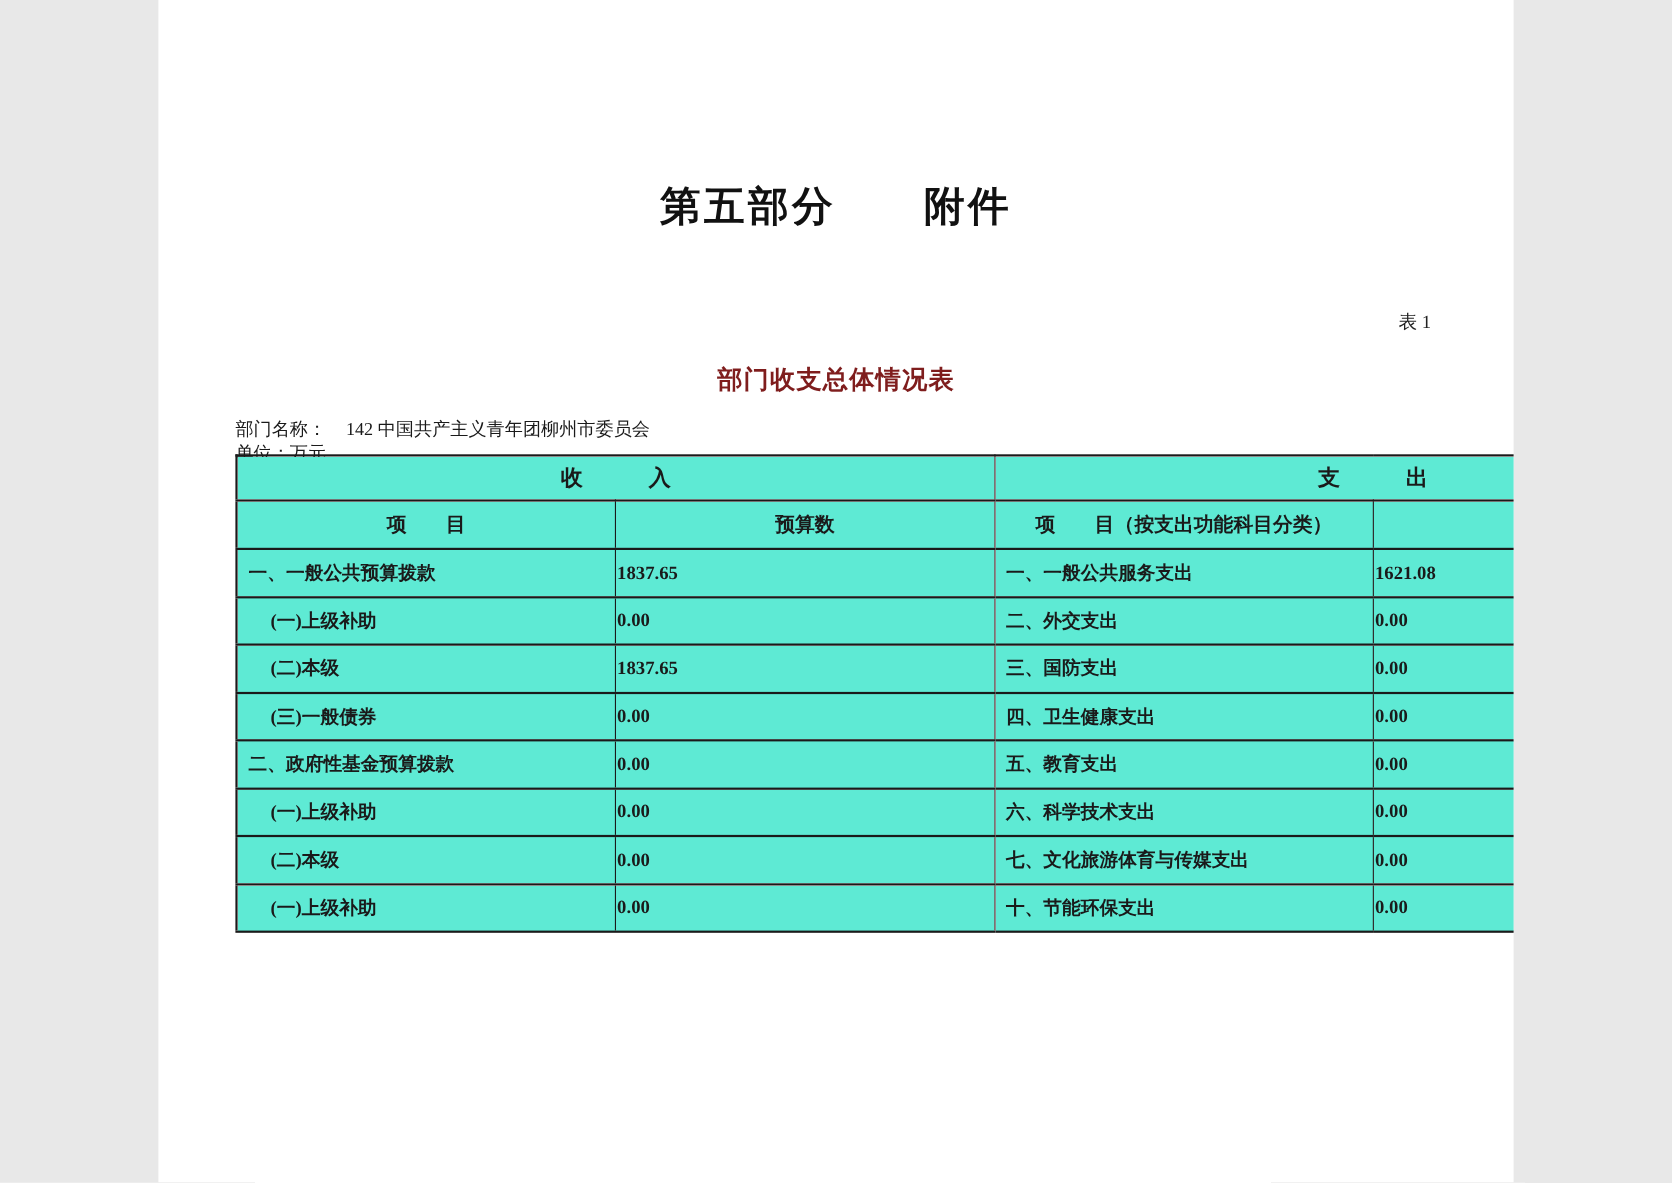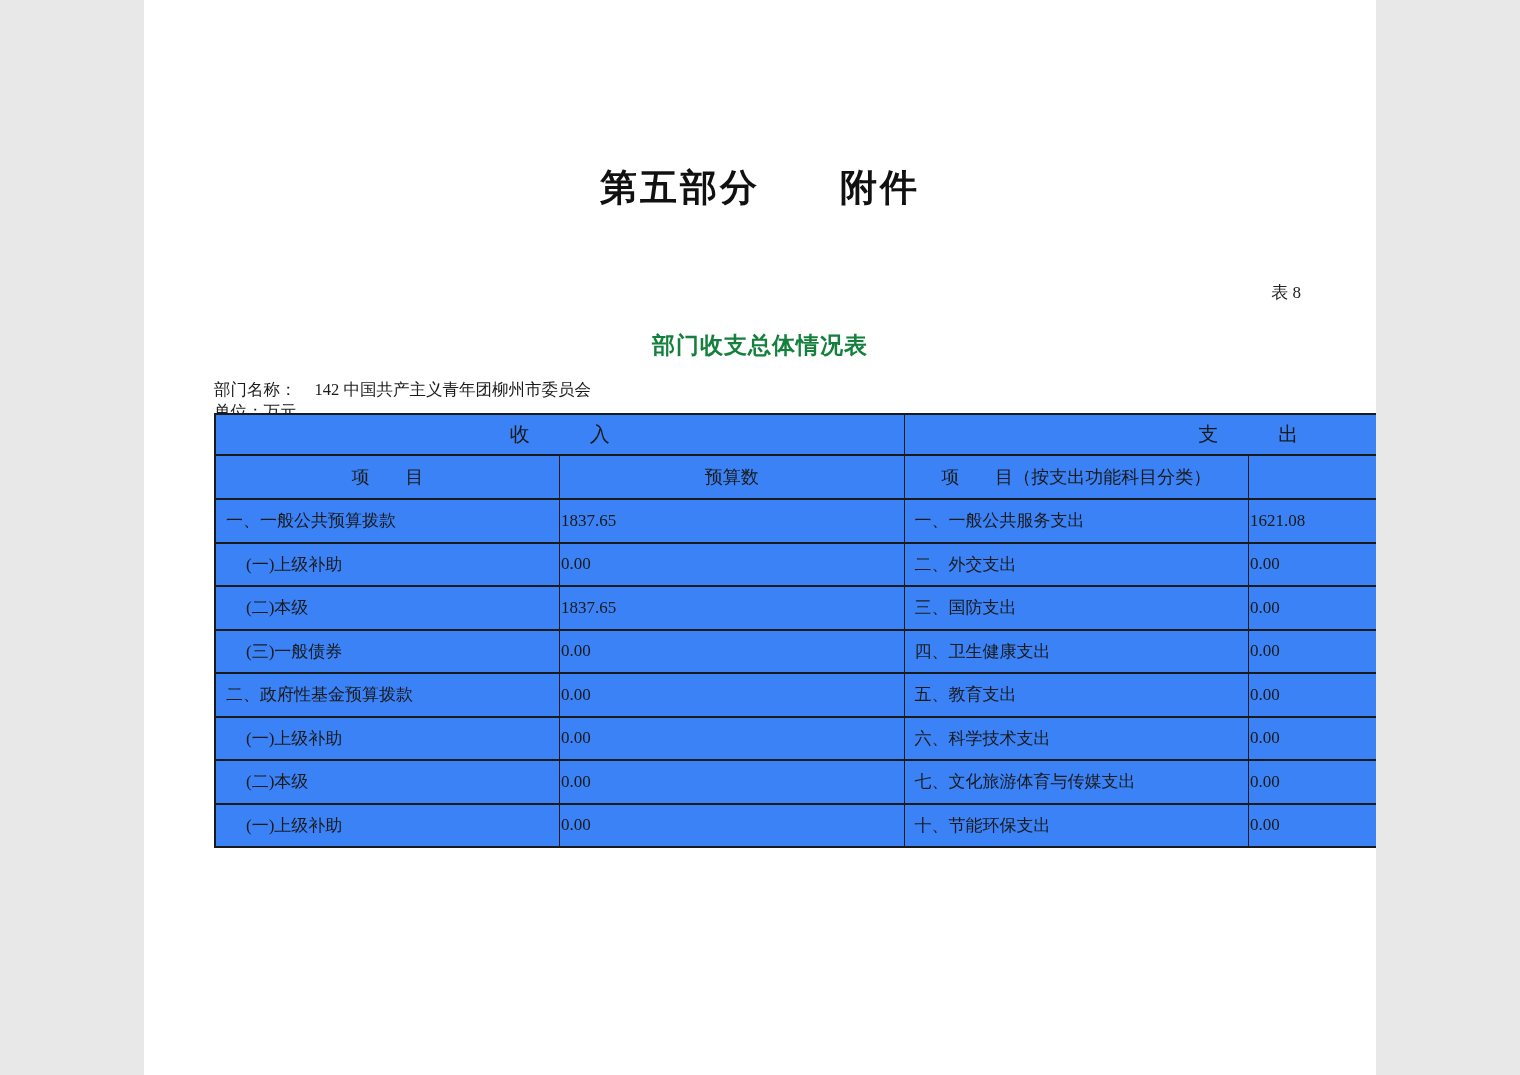--- a/index.html
+++ b/index.html
@@ -36,21 +36,21 @@
   .table-title {
     position: absolute;
     top: 330px;
     left: 0;
     width: 100%;
     text-align: center;
     font-family: "Liberation Sans", "DejaVu Sans", sans-serif;
     font-weight: bold;
     font-size: 23px;
     letter-spacing: 1px;
-    color: #15803d;
+    color: #7f1d1d;
   }
   .meta-row {
     position: absolute;
     top: 379px;
     left: 70px;
     width: 1380px;
     display: flex;
     justify-content: space-between;
     align-items: baseline;
     font-size: 16.5px;
@@ -62,22 +62,22 @@
     position: absolute;
     top: 413px;
     left: 70px;
     width: 1380px;
     border-collapse: collapse;
     table-layout: fixed;
   }
   .budget-table col { width: 25%; }
   .budget-table th, .budget-table td {
     border: 1.5px solid #1a1a1a;
-    background: #3b82f6;
-    font-weight: normal;
+    background: #5eead4;
+    font-weight: bold;
     overflow: hidden;
     white-space: nowrap;
   }
   .budget-table thead tr.group-row th {
     height: 37px;
     font-size: 20px;
     text-align: center;
     border-bottom-width: 2px;
   }
   .budget-table thead tr.col-row th {
@@ -107,21 +107,21 @@
     margin-left: 12px;
   }
 </style>
 </head>
 <body>
 
 <div class="page">
 
   <div class="main-title">第五部分　　附件</div>
 
-  <div class="table-label">表 8</div>
+  <div class="table-label">表 1</div>
 
   <div class="table-title">部门收支总体情况表</div>
 
   <div class="meta-row">
     <div class="dept">
       <span class="dept-label">部门名称：</span>
       <span class="dept-value">142 中国共产主义青年团柳州市委员会</span>
     </div>
     <div class="unit">单位：万元</div>
   </div>

